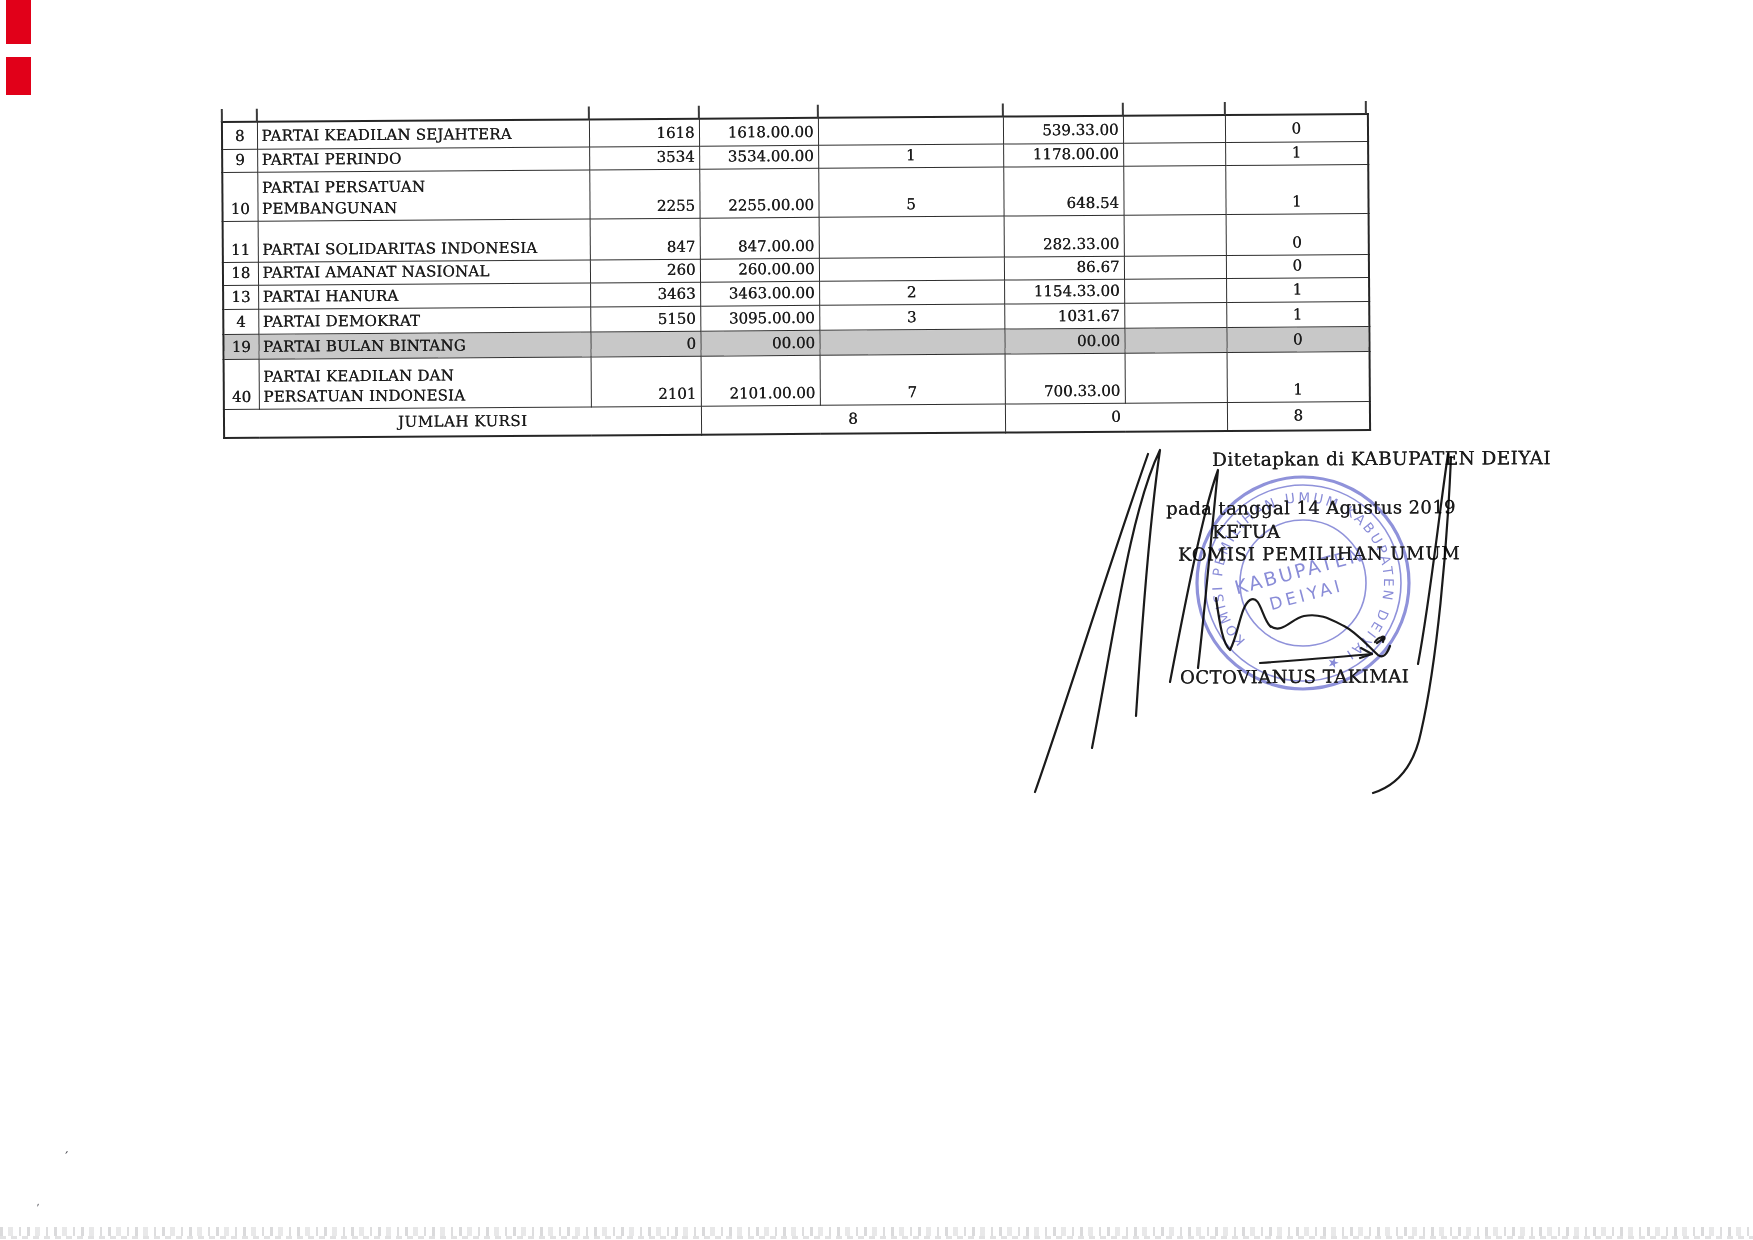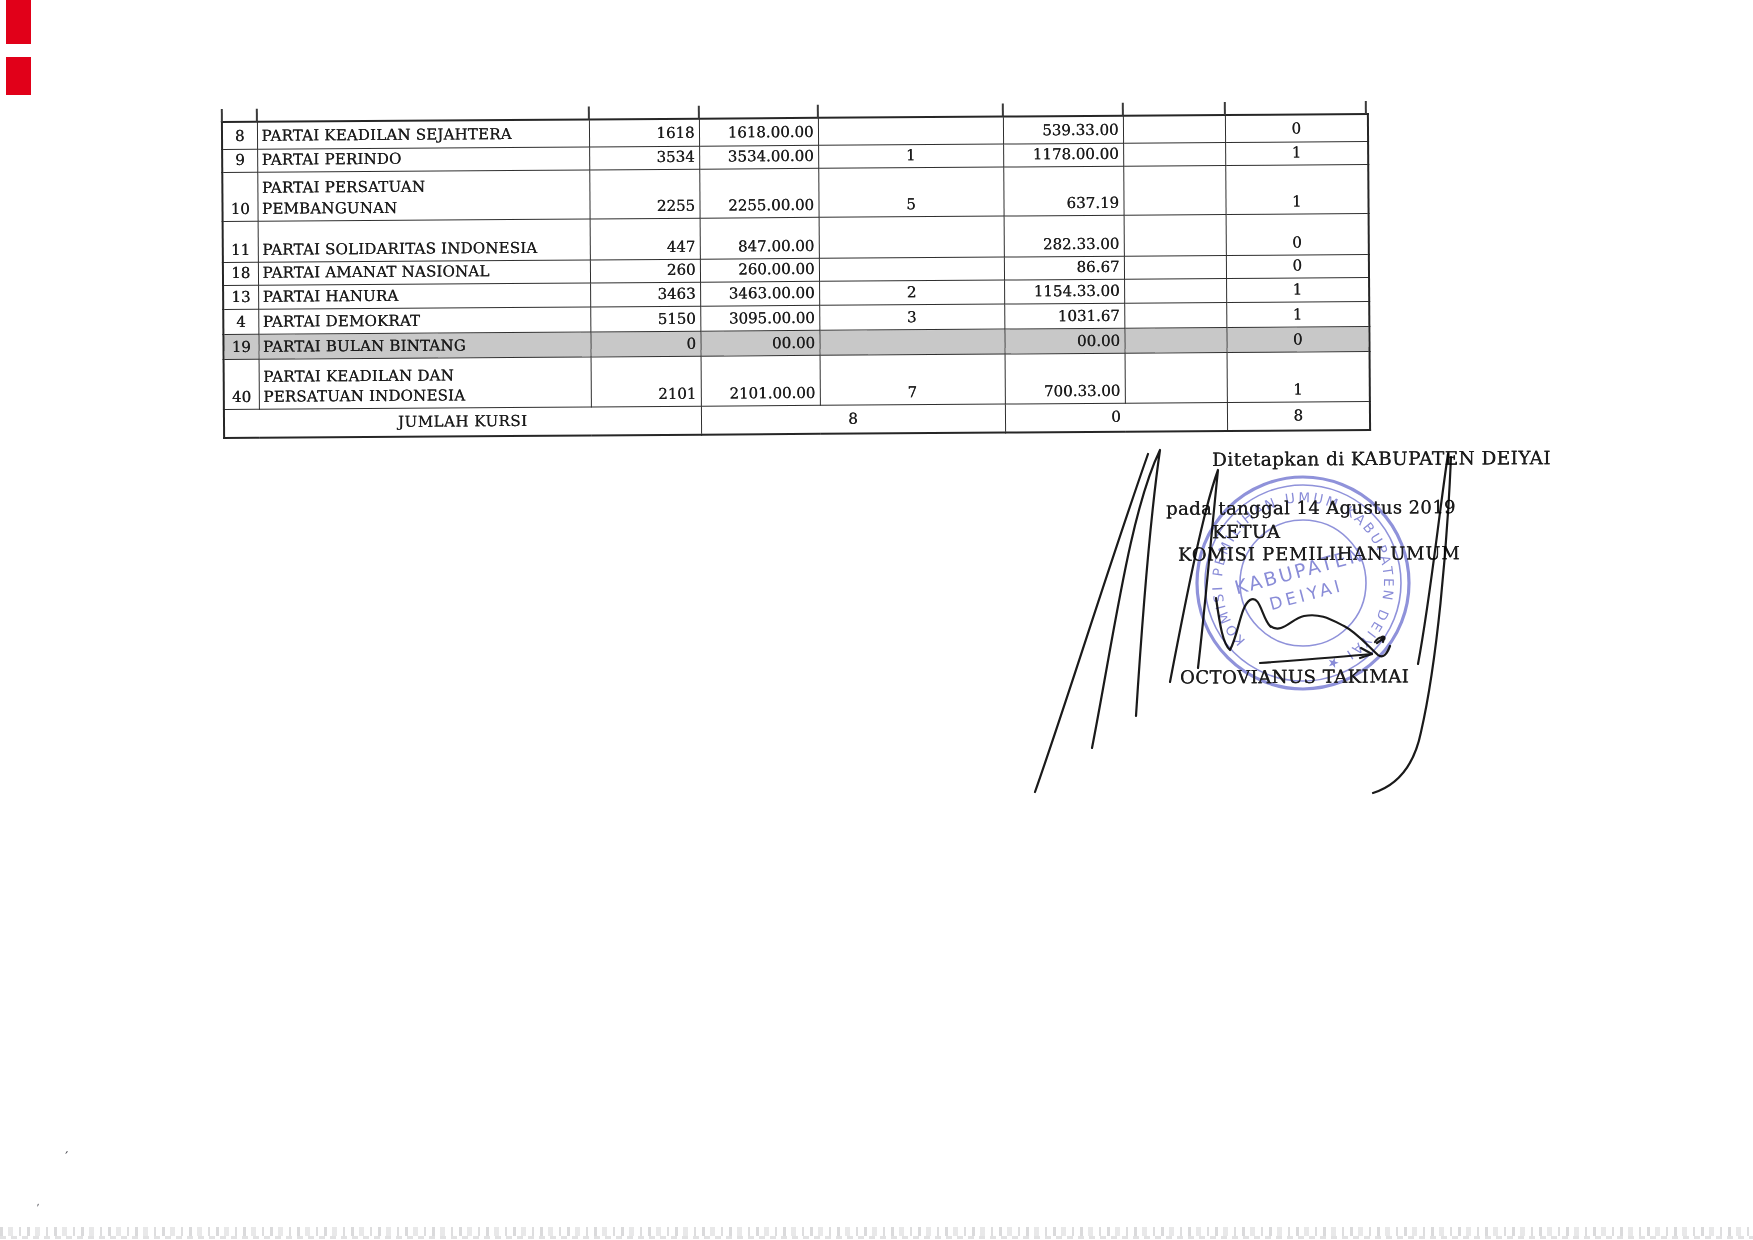--- a/index.html
+++ b/index.html
@@ -110,28 +110,28 @@
           <td class="c-mid"></td>
           <td class="c-mid">1</td>
         </tr>
         <tr style="height:49px">
           <td class="c-no">10</td>
           <td class="c-name">PARTAI PERSATUAN
 PEMBANGUNAN</td>
           <td class="c-num">2255</td>
           <td class="c-num">2255.00.00</td>
           <td class="c-mid">5</td>
-          <td class="c-num">637.19</td>
+          <td class="c-num">648.54</td>
           <td class="c-mid"></td>
           <td class="c-mid">1</td>
         </tr>
         <tr style="height:41px">
           <td class="c-no">11</td>
           <td class="c-name">PARTAI SOLIDARITAS INDONESIA</td>
-          <td class="c-num">447</td>
+          <td class="c-num">847</td>
           <td class="c-num">847.00.00</td>
           <td class="c-mid"></td>
           <td class="c-num">282.33.00</td>
           <td class="c-mid"></td>
           <td class="c-mid">0</td>
         </tr>
         <tr style="height:21px">
           <td class="c-no">18</td>
           <td class="c-name">PARTAI AMANAT NASIONAL</td>
           <td class="c-num">260</td>

